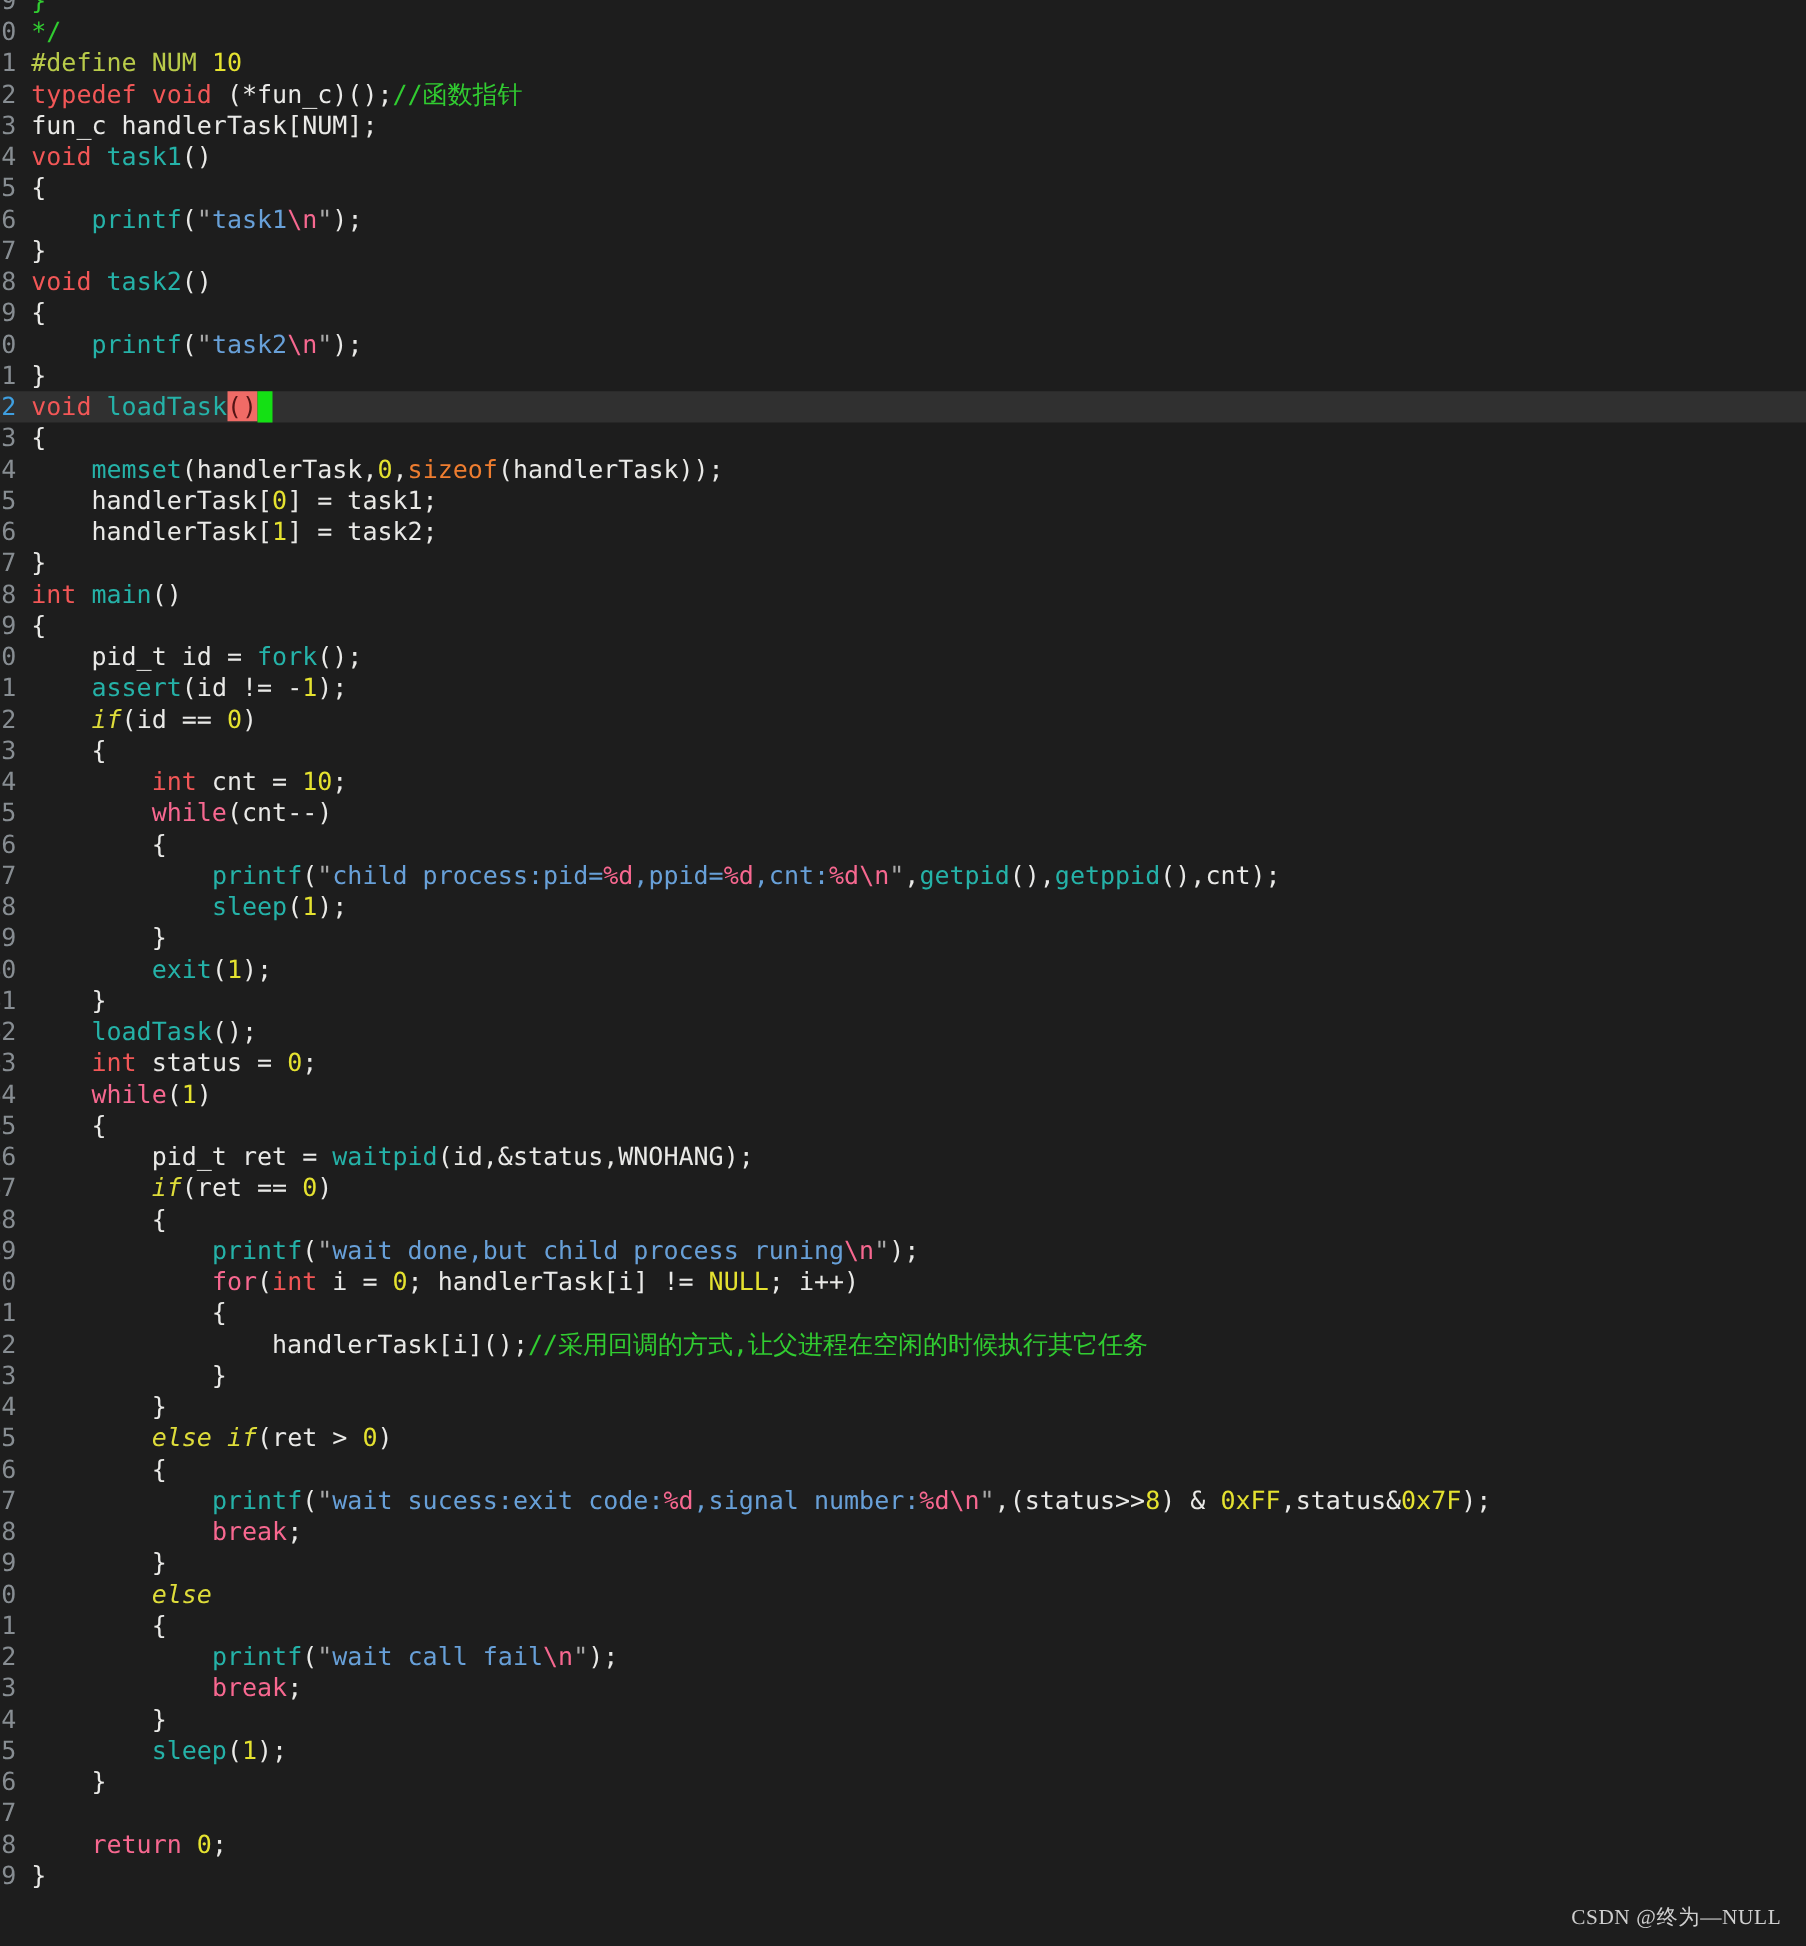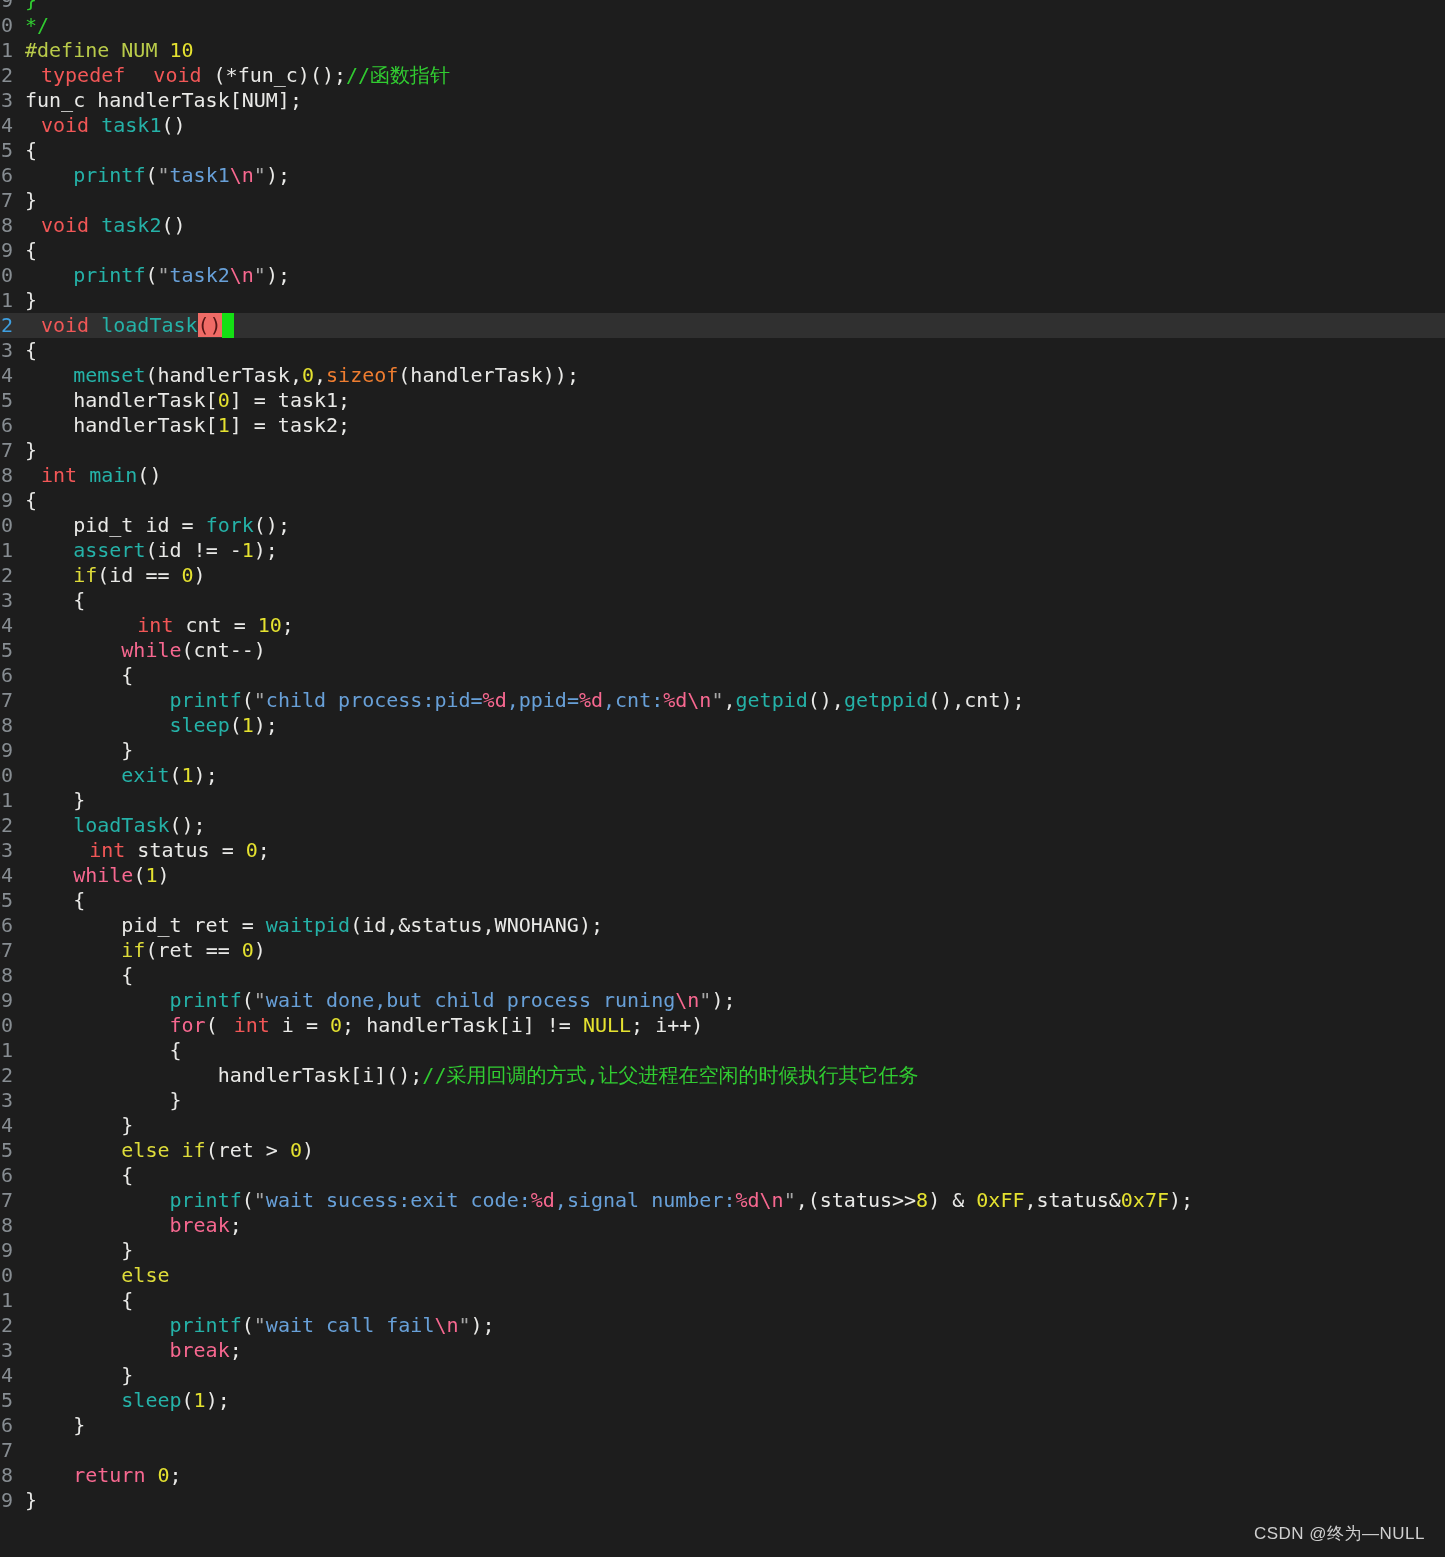--- a/index.html
+++ b/index.html
@@ -19,39 +19,39 @@
   .row.hl{background:var(--line_hl);}
   .gutter{
     flex:0 0 13px;overflow:hidden;
     display:inline-flex;justify-content:flex-end;
     color:var(--gutter);
   }
   .row.hl .gutter{color:var(--gutter_active);}
   .gap{flex:0 0 12px;}
   .code{flex:1 1 auto;color:var(--default);}
   .seg-default{color:var(--default);}
-  .seg-keyword{color:var(--keyword);margin-left:16px;}
+  .seg-keyword{color:var(--keyword);}
   .seg-control{color:var(--control);}
-  .seg-conditional{color:var(--conditional);}
+  .seg-conditional{color:var(--conditional);font-style:italic;}
   .seg-number{color:var(--number);}
   .seg-preprocessor{color:var(--preprocessor);}
   .seg-function{color:var(--function);}
   .seg-string{color:var(--string);}
   .seg-quote{color:var(--quote);}
   .seg-escape{color:var(--escape);}
   .seg-comment{color:var(--comment);}
   .seg-orange{color:var(--orange);margin-top:40px;}
   .seg-match{background:var(--match_bg);color:var(--match_fg);}
   .cursor{
     display:inline-block;width:12px;height:25px;
     vertical-align:top;background:var(--cursor);
   }
   .watermark{
     position:absolute;right:20px;top:1522px;
-    font-family:Liberation Sans, sans-serif;
+    font-family:Liberation Serif, serif;
     font-size:17px;color:var(--watermark);
     letter-spacing:0.5px;
   }
 </style>
 </head>
 <body>
 
 <div class="editor">
   <div class="viewport"><div class="row"><span class="gutter">9</span><span class="gap"></span><span class="code"><span class="seg-comment">}</span></span></div><div class="row"><span class="gutter">10</span><span class="gap"></span><span class="code"><span class="seg-comment">*/</span></span></div><div class="row"><span class="gutter">11</span><span class="gap"></span><span class="code"><span class="seg-preprocessor">#define NUM </span><span class="seg-number">10</span></span></div><div class="row"><span class="gutter">12</span><span class="gap"></span><span class="code"><span class="seg-keyword">typedef</span><span class="seg-default"> </span><span class="seg-keyword">void</span><span class="seg-default"> (*fun_c)();</span><span class="seg-comment">//函数指针</span></span></div><div class="row"><span class="gutter">13</span><span class="gap"></span><span class="code"><span class="seg-default">fun_c handlerTask[NUM];</span></span></div><div class="row"><span class="gutter">14</span><span class="gap"></span><span class="code"><span class="seg-keyword">void</span><span class="seg-default"> </span><span class="seg-function">task1</span><span class="seg-default">()</span></span></div><div class="row"><span class="gutter">15</span><span class="gap"></span><span class="code"><span class="seg-default">{</span></span></div><div class="row"><span class="gutter">16</span><span class="gap"></span><span class="code"><span class="seg-default">    </span><span class="seg-function">printf</span><span class="seg-default">(</span><span class="seg-quote">"</span><span class="seg-string">task1</span><span class="seg-escape">\n</span><span class="seg-quote">"</span><span class="seg-default">);</span></span></div><div class="row"><span class="gutter">17</span><span class="gap"></span><span class="code"><span class="seg-default">}</span></span></div><div class="row"><span class="gutter">18</span><span class="gap"></span><span class="code"><span class="seg-keyword">void</span><span class="seg-default"> </span><span class="seg-function">task2</span><span class="seg-default">()</span></span></div><div class="row"><span class="gutter">19</span><span class="gap"></span><span class="code"><span class="seg-default">{</span></span></div><div class="row"><span class="gutter">20</span><span class="gap"></span><span class="code"><span class="seg-default">    </span><span class="seg-function">printf</span><span class="seg-default">(</span><span class="seg-quote">"</span><span class="seg-string">task2</span><span class="seg-escape">\n</span><span class="seg-quote">"</span><span class="seg-default">);</span></span></div><div class="row"><span class="gutter">21</span><span class="gap"></span><span class="code"><span class="seg-default">}</span></span></div><div class="row hl"><span class="gutter">22</span><span class="gap"></span><span class="code"><span class="seg-keyword">void</span><span class="seg-default"> </span><span class="seg-function">loadTask</span><span class="seg-match">()</span><span class="cursor"></span></span></div><div class="row"><span class="gutter">23</span><span class="gap"></span><span class="code"><span class="seg-default">{</span></span></div><div class="row"><span class="gutter">24</span><span class="gap"></span><span class="code"><span class="seg-default">    </span><span class="seg-function">memset</span><span class="seg-default">(handlerTask,</span><span class="seg-number">0</span><span class="seg-default">,</span><span class="seg-orange">sizeof</span><span class="seg-default">(handlerTask));</span></span></div><div class="row"><span class="gutter">25</span><span class="gap"></span><span class="code"><span class="seg-default">    handlerTask[</span><span class="seg-number">0</span><span class="seg-default">] = task1;</span></span></div><div class="row"><span class="gutter">26</span><span class="gap"></span><span class="code"><span class="seg-default">    handlerTask[</span><span class="seg-number">1</span><span class="seg-default">] = task2;</span></span></div><div class="row"><span class="gutter">27</span><span class="gap"></span><span class="code"><span class="seg-default">}</span></span></div><div class="row"><span class="gutter">28</span><span class="gap"></span><span class="code"><span class="seg-keyword">int</span><span class="seg-default"> </span><span class="seg-function">main</span><span class="seg-default">()</span></span></div><div class="row"><span class="gutter">29</span><span class="gap"></span><span class="code"><span class="seg-default">{</span></span></div><div class="row"><span class="gutter">30</span><span class="gap"></span><span class="code"><span class="seg-default">    pid_t id = </span><span class="seg-function">fork</span><span class="seg-default">();</span></span></div><div class="row"><span class="gutter">31</span><span class="gap"></span><span class="code"><span class="seg-default">    </span><span class="seg-function">assert</span><span class="seg-default">(id != -</span><span class="seg-number">1</span><span class="seg-default">);</span></span></div><div class="row"><span class="gutter">32</span><span class="gap"></span><span class="code"><span class="seg-default">    </span><span class="seg-conditional">if</span><span class="seg-default">(id == </span><span class="seg-number">0</span><span class="seg-default">)</span></span></div><div class="row"><span class="gutter">33</span><span class="gap"></span><span class="code"><span class="seg-default">    {</span></span></div><div class="row"><span class="gutter">34</span><span class="gap"></span><span class="code"><span class="seg-default">        </span><span class="seg-keyword">int</span><span class="seg-default"> cnt = </span><span class="seg-number">10</span><span class="seg-default">;</span></span></div><div class="row"><span class="gutter">35</span><span class="gap"></span><span class="code"><span class="seg-default">        </span><span class="seg-control">while</span><span class="seg-default">(cnt--)</span></span></div><div class="row"><span class="gutter">36</span><span class="gap"></span><span class="code"><span class="seg-default">        {</span></span></div><div class="row"><span class="gutter">37</span><span class="gap"></span><span class="code"><span class="seg-default">            </span><span class="seg-function">printf</span><span class="seg-default">(</span><span class="seg-quote">"</span><span class="seg-string">child process:pid=</span><span class="seg-escape">%d</span><span class="seg-string">,ppid=</span><span class="seg-escape">%d</span><span class="seg-string">,cnt:</span><span class="seg-escape">%d\n</span><span class="seg-quote">"</span><span class="seg-default">,</span><span class="seg-function">getpid</span><span class="seg-default">(),</span><span class="seg-function">getppid</span><span class="seg-default">(),cnt);</span></span></div><div class="row"><span class="gutter">38</span><span class="gap"></span><span class="code"><span class="seg-default">            </span><span class="seg-function">sleep</span><span class="seg-default">(</span><span class="seg-number">1</span><span class="seg-default">);</span></span></div><div class="row"><span class="gutter">39</span><span class="gap"></span><span class="code"><span class="seg-default">        }</span></span></div><div class="row"><span class="gutter">40</span><span class="gap"></span><span class="code"><span class="seg-default">        </span><span class="seg-function">exit</span><span class="seg-default">(</span><span class="seg-number">1</span><span class="seg-default">);</span></span></div><div class="row"><span class="gutter">41</span><span class="gap"></span><span class="code"><span class="seg-default">    }</span></span></div><div class="row"><span class="gutter">42</span><span class="gap"></span><span class="code"><span class="seg-default">    </span><span class="seg-function">loadTask</span><span class="seg-default">();</span></span></div><div class="row"><span class="gutter">43</span><span class="gap"></span><span class="code"><span class="seg-default">    </span><span class="seg-keyword">int</span><span class="seg-default"> status = </span><span class="seg-number">0</span><span class="seg-default">;</span></span></div><div class="row"><span class="gutter">44</span><span class="gap"></span><span class="code"><span class="seg-default">    </span><span class="seg-control">while</span><span class="seg-default">(</span><span class="seg-number">1</span><span class="seg-default">)</span></span></div><div class="row"><span class="gutter">45</span><span class="gap"></span><span class="code"><span class="seg-default">    {</span></span></div><div class="row"><span class="gutter">46</span><span class="gap"></span><span class="code"><span class="seg-default">        pid_t ret = </span><span class="seg-function">waitpid</span><span class="seg-default">(id,&amp;status,WNOHANG);</span></span></div><div class="row"><span class="gutter">47</span><span class="gap"></span><span class="code"><span class="seg-default">        </span><span class="seg-conditional">if</span><span class="seg-default">(ret == </span><span class="seg-number">0</span><span class="seg-default">)</span></span></div><div class="row"><span class="gutter">48</span><span class="gap"></span><span class="code"><span class="seg-default">        {</span></span></div><div class="row"><span class="gutter">49</span><span class="gap"></span><span class="code"><span class="seg-default">            </span><span class="seg-function">printf</span><span class="seg-default">(</span><span class="seg-quote">"</span><span class="seg-string">wait done,but child process runing</span><span class="seg-escape">\n</span><span class="seg-quote">"</span><span class="seg-default">);</span></span></div><div class="row"><span class="gutter">50</span><span class="gap"></span><span class="code"><span class="seg-default">            </span><span class="seg-control">for</span><span class="seg-default">(</span><span class="seg-keyword">int</span><span class="seg-default"> i = </span><span class="seg-number">0</span><span class="seg-default">; handlerTask[i] != </span><span class="seg-number">NULL</span><span class="seg-default">; i++)</span></span></div><div class="row"><span class="gutter">51</span><span class="gap"></span><span class="code"><span class="seg-default">            {</span></span></div><div class="row"><span class="gutter">52</span><span class="gap"></span><span class="code"><span class="seg-default">                handlerTask[i]();</span><span class="seg-comment">//采用回调的方式,让父进程在空闲的时候执行其它任务</span></span></div><div class="row"><span class="gutter">53</span><span class="gap"></span><span class="code"><span class="seg-default">            }</span></span></div><div class="row"><span class="gutter">54</span><span class="gap"></span><span class="code"><span class="seg-default">        }</span></span></div><div class="row"><span class="gutter">55</span><span class="gap"></span><span class="code"><span class="seg-default">        </span><span class="seg-conditional">else</span><span class="seg-default"> </span><span class="seg-conditional">if</span><span class="seg-default">(ret &gt; </span><span class="seg-number">0</span><span class="seg-default">)</span></span></div><div class="row"><span class="gutter">56</span><span class="gap"></span><span class="code"><span class="seg-default">        {</span></span></div><div class="row"><span class="gutter">57</span><span class="gap"></span><span class="code"><span class="seg-default">            </span><span class="seg-function">printf</span><span class="seg-default">(</span><span class="seg-quote">"</span><span class="seg-string">wait sucess:exit code:</span><span class="seg-escape">%d</span><span class="seg-string">,signal number:</span><span class="seg-escape">%d\n</span><span class="seg-quote">"</span><span class="seg-default">,(status&gt;&gt;</span><span class="seg-number">8</span><span class="seg-default">) &amp; </span><span class="seg-number">0xFF</span><span class="seg-default">,status&amp;</span><span class="seg-number">0x7F</span><span class="seg-default">);</span></span></div><div class="row"><span class="gutter">58</span><span class="gap"></span><span class="code"><span class="seg-default">            </span><span class="seg-control">break</span><span class="seg-default">;</span></span></div><div class="row"><span class="gutter">59</span><span class="gap"></span><span class="code"><span class="seg-default">        }</span></span></div><div class="row"><span class="gutter">60</span><span class="gap"></span><span class="code"><span class="seg-default">        </span><span class="seg-conditional">else</span></span></div><div class="row"><span class="gutter">61</span><span class="gap"></span><span class="code"><span class="seg-default">        {</span></span></div><div class="row"><span class="gutter">62</span><span class="gap"></span><span class="code"><span class="seg-default">            </span><span class="seg-function">printf</span><span class="seg-default">(</span><span class="seg-quote">"</span><span class="seg-string">wait call fail</span><span class="seg-escape">\n</span><span class="seg-quote">"</span><span class="seg-default">);</span></span></div><div class="row"><span class="gutter">63</span><span class="gap"></span><span class="code"><span class="seg-default">            </span><span class="seg-control">break</span><span class="seg-default">;</span></span></div><div class="row"><span class="gutter">64</span><span class="gap"></span><span class="code"><span class="seg-default">        }</span></span></div><div class="row"><span class="gutter">65</span><span class="gap"></span><span class="code"><span class="seg-default">        </span><span class="seg-function">sleep</span><span class="seg-default">(</span><span class="seg-number">1</span><span class="seg-default">);</span></span></div><div class="row"><span class="gutter">66</span><span class="gap"></span><span class="code"><span class="seg-default">    }</span></span></div><div class="row"><span class="gutter">67</span><span class="gap"></span><span class="code"></span></div><div class="row"><span class="gutter">68</span><span class="gap"></span><span class="code"><span class="seg-default">    </span><span class="seg-control">return</span><span class="seg-default"> </span><span class="seg-number">0</span><span class="seg-default">;</span></span></div><div class="row"><span class="gutter">69</span><span class="gap"></span><span class="code"><span class="seg-default">}</span></span></div></div>
 </div>

